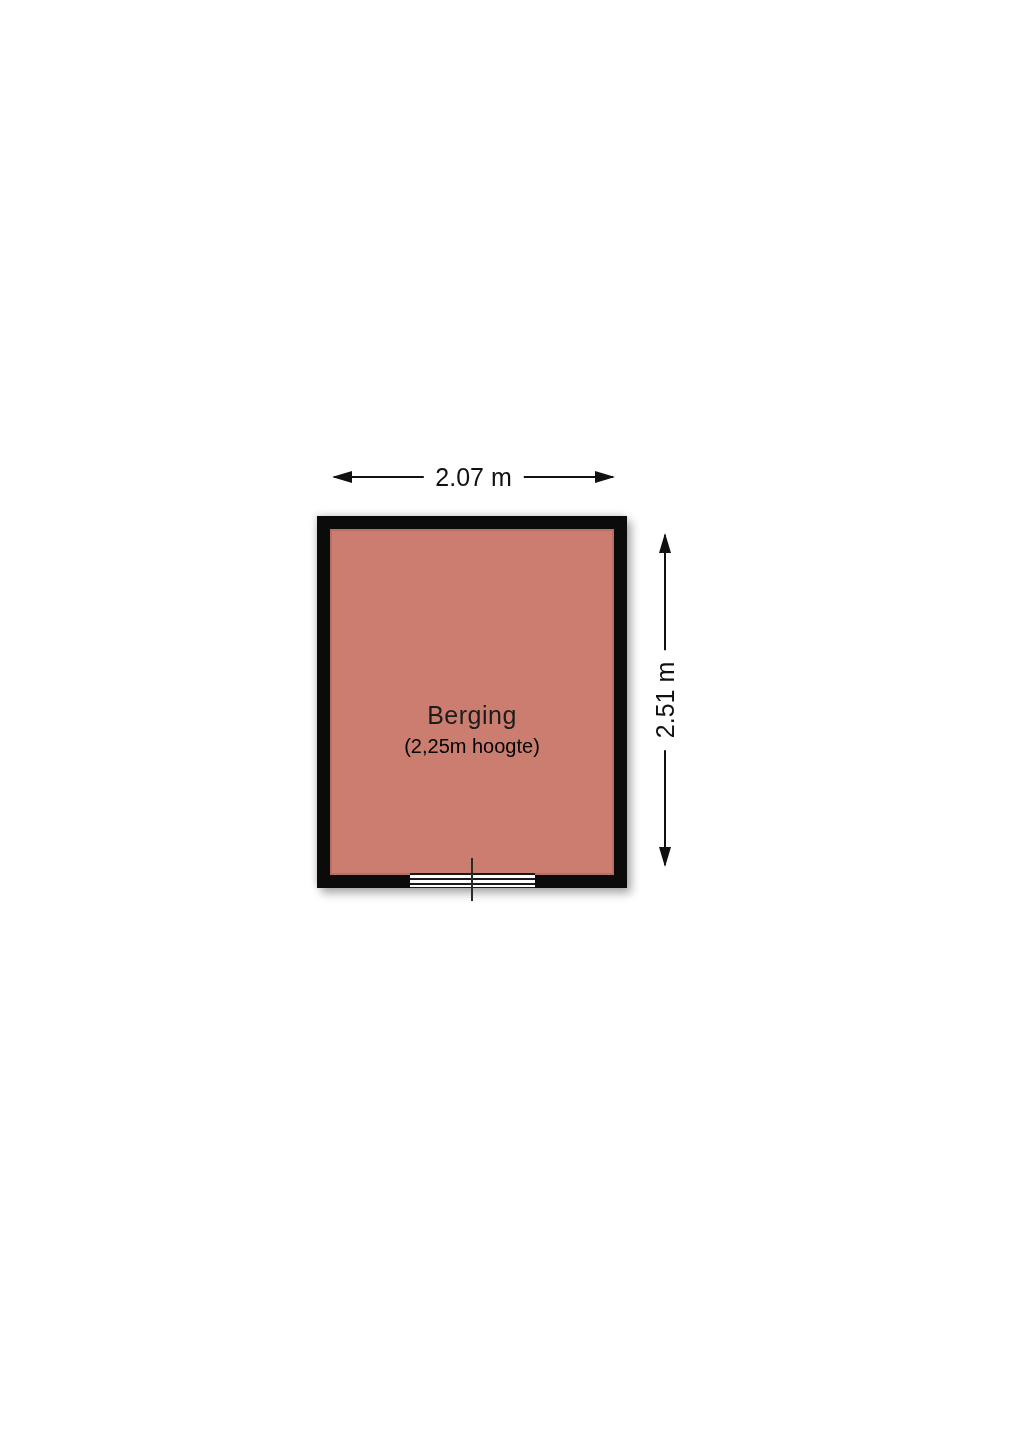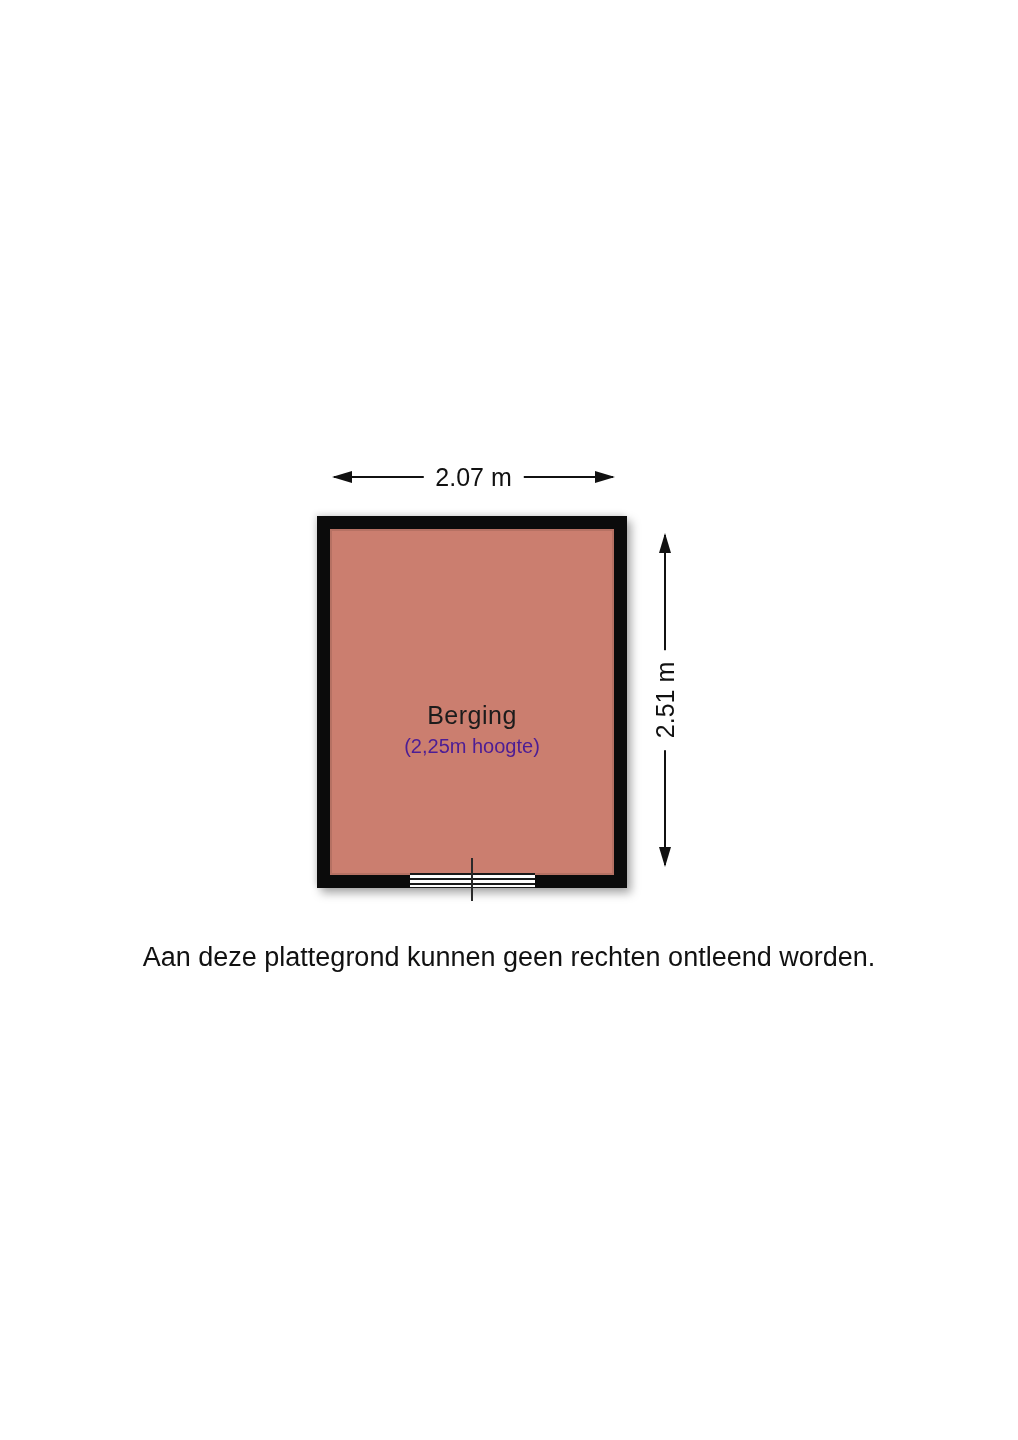--- a/index.html
+++ b/index.html
@@ -43,21 +43,21 @@
     letter-spacing: 0.5px;
     color: #1c1c1c;
   }
   .room-sublabel {
     position: absolute;
     left: 0; right: 0;
     top: 205px;
     text-align: center;
     font-size: 20px;
     line-height: 24px;
-    color: #4c1d95;
+    color: #000000;
   }
 
   
   .door-threshold {
     position: absolute;
     left: 93px;            
     top: 357px;            
     width: 125px;
     height: 15px;
     background: linear-gradient(to bottom,
@@ -178,15 +178,14 @@
 
   <div class="door-center-line"></div>
 
   <div class="dim dim-v">
     <div class="dim-line"></div>
     <div class="arrowhead arrow-up"></div>
     <div class="arrowhead arrow-down"></div>
     <span class="dim-label rotated">2.51 m</span>
   </div>
 
-  <div class="disclaimer">Aan deze plattegrond kunnen geen rechten ontleend worden.</div>
 
 </div>
 
 </body></html>

